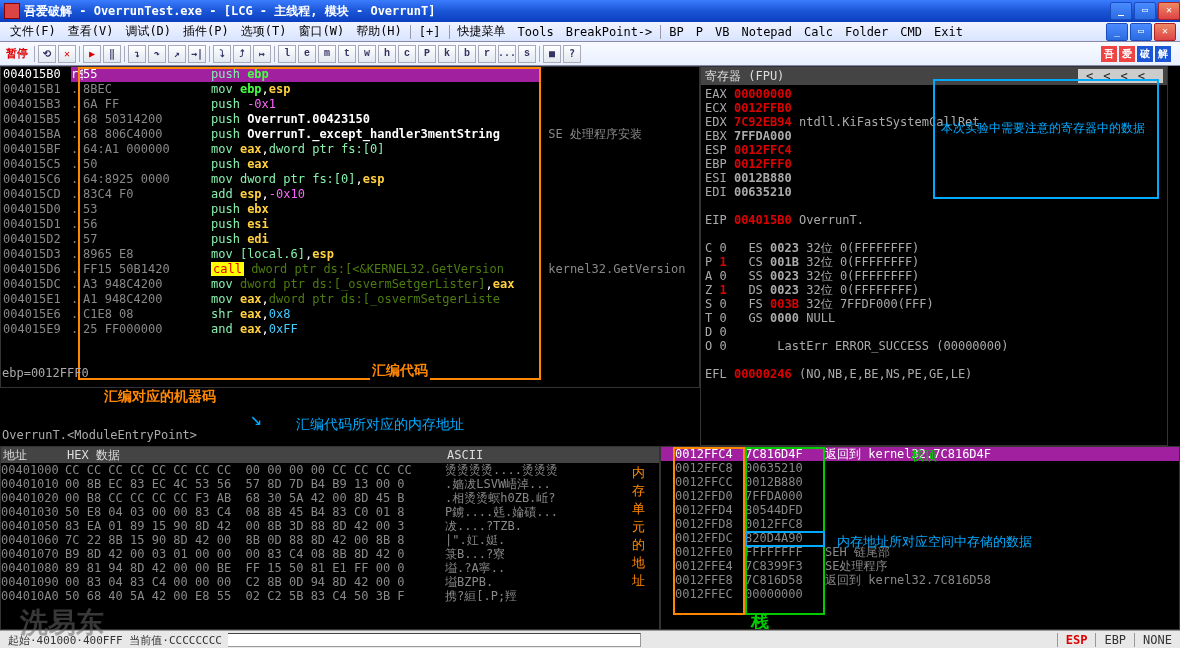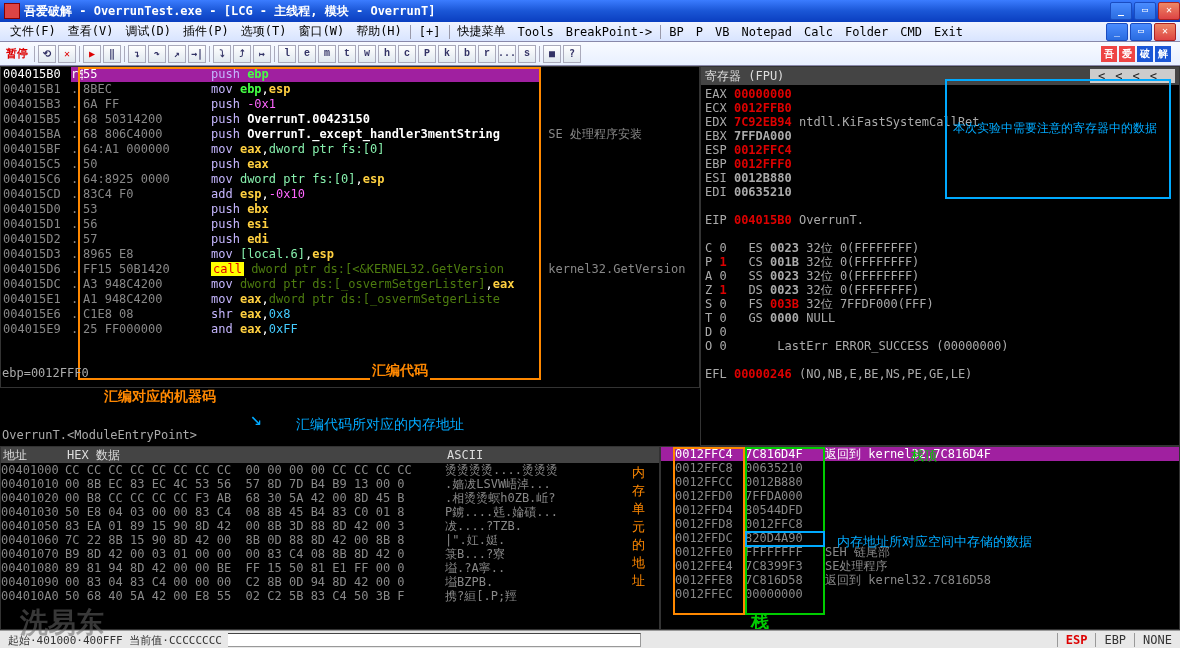--- a/index.html
+++ b/index.html
@@ -38,33 +38,33 @@
 .disasm .highlight-box { position: absolute; top: 0px; left: 77px; width: 463px; height: 313px; border: 2px solid #ff8800; pointer-events: none; }
 .drow { display: flex; white-space: pre; }
 .drow .addr { width: 70px; color: #888; padding-left: 2px; }
 .drow .dot { width: 12px; color: #888; }
 .drow .hex { width: 128px; color: #888; }
 .drow .mn { width: 330px; }
 .drow .cmt { color: #888; flex: 1; }
 .drow.sel .addr { background: #000; color: #fff; }
 .drow.sel .hex, .drow.sel .dot { background: #a020a0; color: #fff; }
 .drow.sel .mn { background: #a020a0; }
-.k-push { color: #c4b5fd; text-align: center; }
+.k-push { color: #86efac; text-align: center; }
 .k-call { background: #ff0; color: #d00; padding: 0 2px; }
 .op-reg { color: #ffd040; font-weight: bold; }
 .op-ebp { color: #4f4; font-weight: bold; }
 .op-imm { color: #4cf; }
 .op-neg { color: #f6f; }
 .op-addr { color: #86efac; }
 .op-mem { color: #4d7c0f; }
 .op-sym { color: #fff; font-weight: bold; }
 .anno-label { position: absolute; color: #ff8800; font-size: 14px; font-weight: bold; background: #000; padding: 0 2px; }
 
 
-.regs { position: absolute; top: 0; left: 700px; right: 0; height: 380px; background: #000; color: #aaa; font-family: "Consolas","Courier New",monospace; font-size: 12px; line-height: 14px; border: 1px solid #333; overflow: hidden; }
+.regs { position: absolute; top: 0; left: 700px; right: 12px; height: 380px; background: #000; color: #aaa; font-family: "Consolas","Courier New",monospace; font-size: 12px; line-height: 14px; border: 1px solid #333; overflow: hidden; }
 .regs .hdr { background: #444; color: #ddd; padding: 2px 4px; display: flex; }
 .regs .hdr .arrows { margin-left: auto; letter-spacing: 10px; color: #222; background: #ccc; padding: 0 8px; }
 .regs .body { padding: 2px 4px; }
 .rline { white-space: pre; }
 .rname { color: #aaa; }
 .rval { color: #d00; font-weight: bold; }
 .rval.w { color: #aaa; }
 .rsym { color: #aaa; }
 .regs .note-box { position: absolute; top: 12px; right: 8px; width: 226px; height: 120px; border: 2px solid #0af; color: #0af; font-size: 12px; padding: 40px 6px; pointer-events: none; }
 .flag0 { color: #aaa; }

